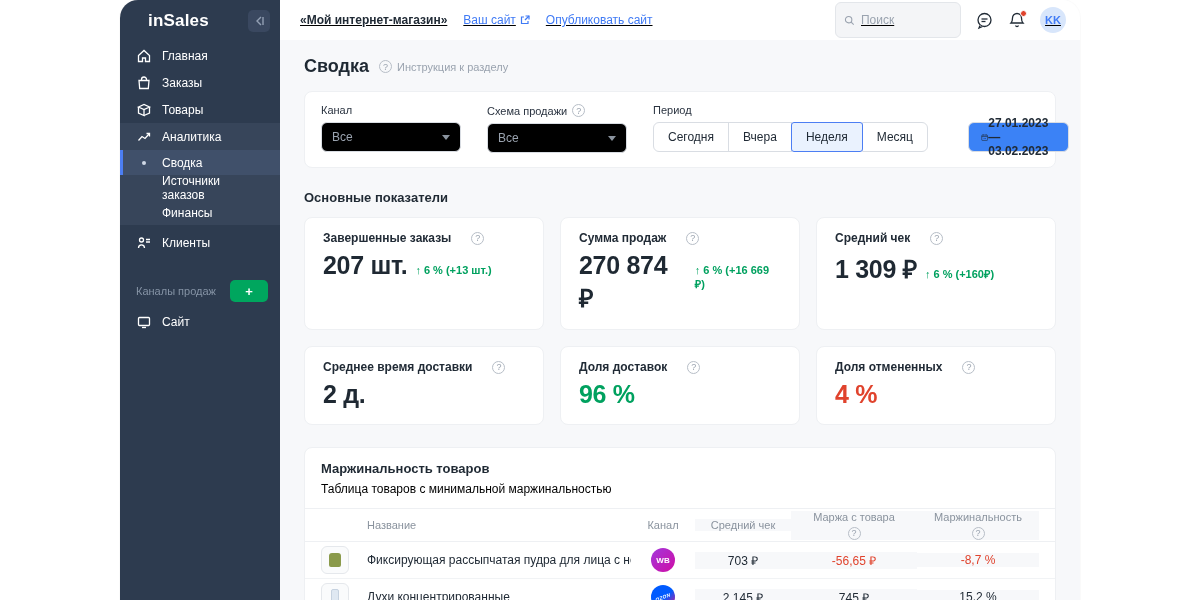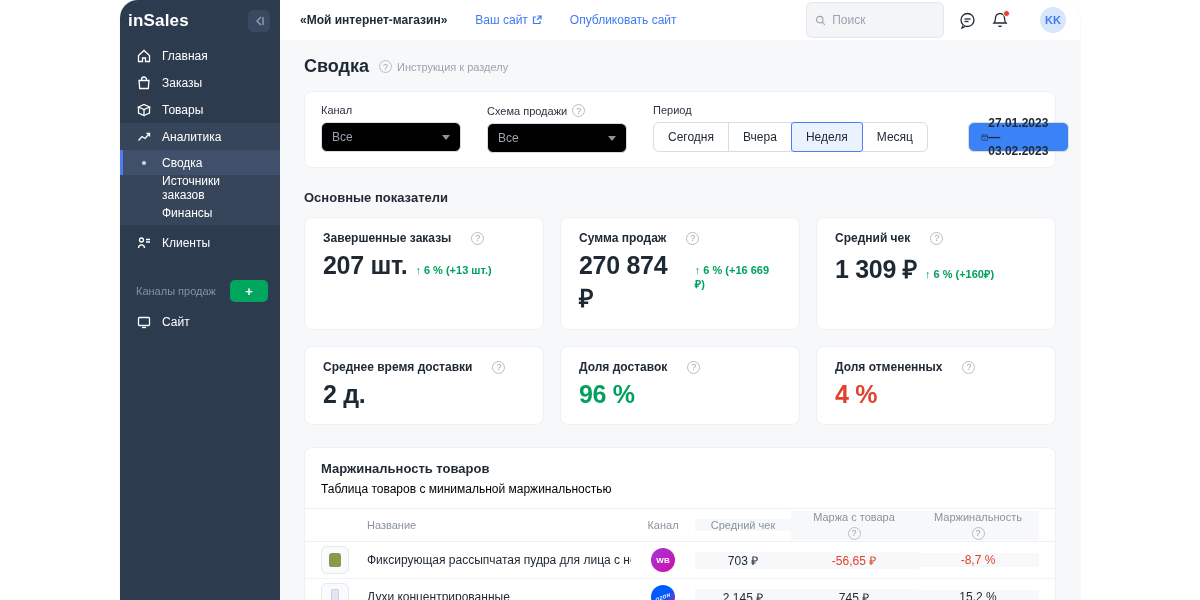--- a/index.html
+++ b/index.html
@@ -3,49 +3,49 @@
 <meta charset="utf-8">
 <style>
   * { margin:0; padding:0; box-sizing:border-box; }
   html,body { width:1200px; height:600px; background:#ffffff; font-family:"Liberation Sans", sans-serif; overflow:hidden; }
   .canvas { position:relative; width:1200px; height:600px; background:#ffffff; }
   .app { position:absolute; left:120px; top:0; width:960px; height:600px; display:flex;
          border-radius:18px 18px 0 0; overflow:hidden; box-shadow:0 0 0 1px rgba(0,0,0,0.02); }
 
   
   .sidebar { width:160px; background:#2d3b4f; color:#fff; flex-shrink:0; display:flex; flex-direction:column; font-size:12px; }
-  .logo-row { display:flex; align-items:center; justify-content:space-between; padding:10px 10px 10px 8px; height:42px; }
+  .logo-row { display:flex; align-items:center; justify-content:space-between; padding:10px 10px 10px 28px; height:42px; }
   .logo { font-size:17px; font-weight:700; letter-spacing:.2px; }
   .collapse-btn { width:22px; height:22px; background:#3a4860; border:none; border-radius:5px; color:#93a0b4; cursor:pointer; display:flex; align-items:center; justify-content:center; }
   .nav { display:flex; flex-direction:column; }
   .nav-item { display:flex; align-items:center; gap:10px; padding:7px 16px; height:27px; cursor:pointer; color:#ffffff; }
   .nav-item svg { flex-shrink:0; }
   .nav-item .lbl { font-size:12px; }
   .nav-group { background:#37455a; }
   .sub-item { padding:6px 16px 6px 42px; height:25px; display:flex; align-items:center; cursor:pointer; font-size:12px; position:relative; }
   .sub-item.active { background:#40506a; }
   .sub-item.active::before { content:""; position:absolute; left:0; top:0; bottom:0; width:3px; background:#4c7ef3; }
   .sub-item.active .dot { position:absolute; left:22px; width:4px; height:4px; border-radius:50%; background:#cfd8e6; }
   .badge { margin-left:auto; background:#4c7ef3; color:#fff; font-size:10px; font-weight:700; border-radius:9px; padding:2px 8px; }
   .channels-row { display:flex; align-items:center; justify-content:space-between; padding:10px 12px 6px 16px; margin-top:14px; }
   .channels-lbl { color:#8593a5; font-size:11px; }
   .plus-btn { background:#00a65e; border:none; color:#fff; width:38px; height:22px; border-radius:5px; font-size:13px; font-weight:700; cursor:pointer; line-height:1; }
 
   
   .right { flex:1; display:flex; flex-direction:column; background:#f7f8fa; min-width:0; }
-  .topbar { height:40px; background:#fff; display:flex; align-items:center; padding:0 14px 0 20px; gap:28px; flex-shrink:0; }
+  .topbar { height:40px; background:#fff; display:flex; align-items:center; padding:0 14px 0 20px; gap:16px; flex-shrink:0;text-decoration:underline; }
   .shop-name { font-size:12px; font-weight:700; color:#212b36; }
   .top-link { font-size:12px; color:#3f7af5; text-decoration:none; display:flex; align-items:center; gap:4px; cursor:pointer; }
   .topbar-right { margin-left:auto; display:flex; align-items:center; gap:14px; }
-  .search-box { display:flex; align-items:center; gap:6px; background:#f4f5f7; border:1px solid #e3e6ea; border-radius:6px; height:26px; padding:17px 8px; width:138px; }
+  .search-box { display:flex; align-items:center; gap:6px; background:#f4f5f7; border:1px solid #e3e6ea; border-radius:6px; height:26px; padding:17px 8px; width:126px; }
   .search-box input { border:none; outline:none; background:transparent; font-size:12px; color:#212b36; width:100%; font-family:"Liberation Sans", sans-serif; }
   .search-box input::placeholder { color:#9aa3af; }
   .icon-btn { background:none; border:none; cursor:pointer; position:relative; display:flex; align-items:center; padding:0; }
   .bell-dot { position:absolute; top:-1px; right:-1px; width:7px; height:7px; background:#e0432d; border-radius:50%; border:1.5px solid #fff; }
-  .avatar { width:26px; height:26px; border-radius:50%; background:#d8e6fb; color:#3f7af5; font-size:11px; font-weight:700; display:flex; align-items:center; justify-content:center; cursor:pointer;margin-left:17px; }
+  .avatar { width:26px; height:26px; border-radius:50%; background:#d8e6fb; color:#3f7af5; font-size:11px; font-weight:700; display:flex; align-items:center; justify-content:center; cursor:pointer; }
 
   
   .main { flex:1; padding:14px 24px 0 24px; overflow:hidden; }
   .page-title-row { display:flex; align-items:center; gap:10px; margin:2px 0 14px; }
   .page-title { font-size:18px; font-weight:700; color:#1f2933; }
   .instruction { display:flex; align-items:center; gap:5px; color:#9aa3af; font-size:11px; cursor:pointer; }
 
   .card { background:#fff; border-radius:8px; border:1px solid #eef0f3; }
   .filter-card { display:flex; align-items:flex-start; gap:26px; padding:12px 16px 14px; margin-bottom:22px; }
   .f-label { font-size:11px; color:#2a3340; margin-bottom:6px; display:flex; align-items:center; gap:5px; }

